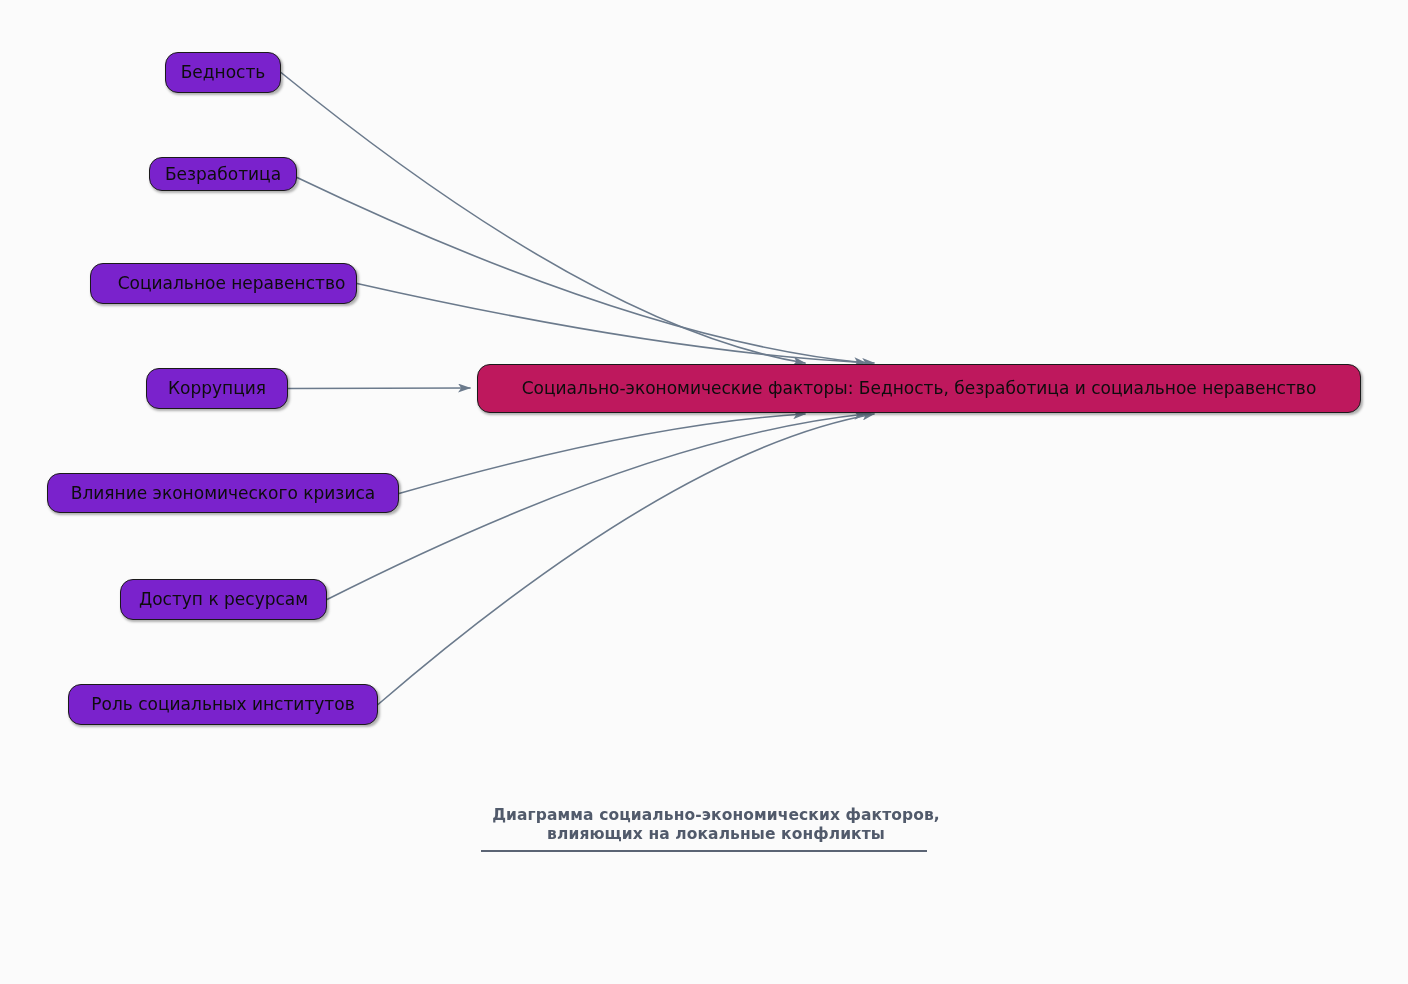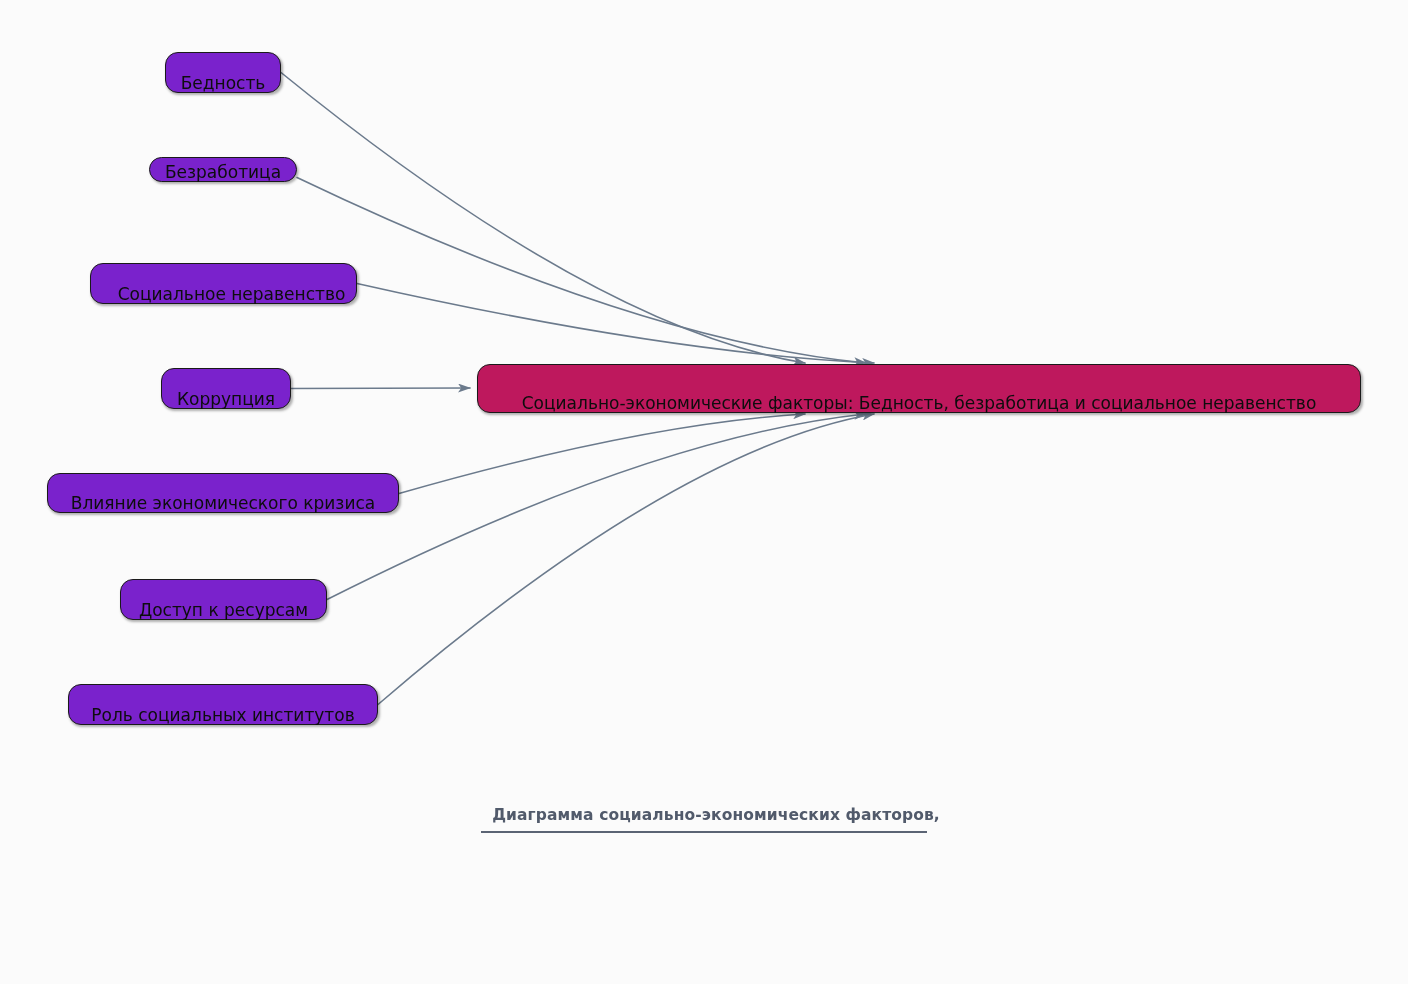--- a/index.html
+++ b/index.html
@@ -21,21 +21,21 @@
     left: 0;
     top: 0;
     width: 1408px;
     height: 984px;
     pointer-events: none;
   }
   .node {
     position: absolute;
     box-sizing: border-box;
     display: flex;
-    align-items: flex-end;
+    align-items: center;
     justify-content: center;
     border: 1.6px solid #1a1a1a;
     border-radius: 13px;
     color: #0d0d0d;
     font-size: 17px;
     font-family: "DejaVu Sans", sans-serif;
     line-height: 1;
     white-space: nowrap;
     box-shadow: 1.5px 2px 2.5px rgba(0,0,0,0.30);
   }
@@ -107,44 +107,45 @@
 
   <div id="nodes">
     <div class="node target" style="left:477px; top:364px; width:884px; height:49px;">
       <span class="node-label">Социально-экономические факторы: Бедность, безработица и социальное неравенство</span>
     </div>
 
     <div class="node source" style="left:165px; top:52px; width:116px; height:41px;">
       <span class="node-label">Бедность</span>
     </div>
 
-    <div class="node source" style="left:149px; top:157px; width:148px; height:25px;">
+    <div class="node source" style="left:149px; top:157px; width:148px; height:34px;">
       <span class="node-label">Безработица</span>
     </div>
 
     <div class="node source" style="left:90px; top:263px; width:267px; height:41px;padding-left:16px;">
       <span class="node-label">Социальное неравенство</span>
     </div>
 
-    <div class="node source" style="left:161px; top:368px; width:130px; height:41px;">
+    <div class="node source" style="left:146px; top:368px; width:142px; height:41px;">
       <span class="node-label">Коррупция</span>
     </div>
 
     <div class="node source" style="left:47px; top:473px; width:352px; height:40px;">
       <span class="node-label">Влияние экономического кризиса</span>
     </div>
 
     <div class="node source" style="left:120px; top:579px; width:207px; height:41px;">
       <span class="node-label">Доступ к ресурсам</span>
     </div>
 
     <div class="node source" style="left:68px; top:684px; width:310px; height:41px;">
       <span class="node-label">Роль социальных институтов</span>
     </div>
   </div>
 
   <div id="caption">
     <div class="caption-line">Диаграмма социально-экономических факторов,</div>
+    <div class="caption-line">влияющих на локальные конфликты</div>
     <div id="rule"></div>
   </div>
 
 
 </div>
 
 </body></html>

